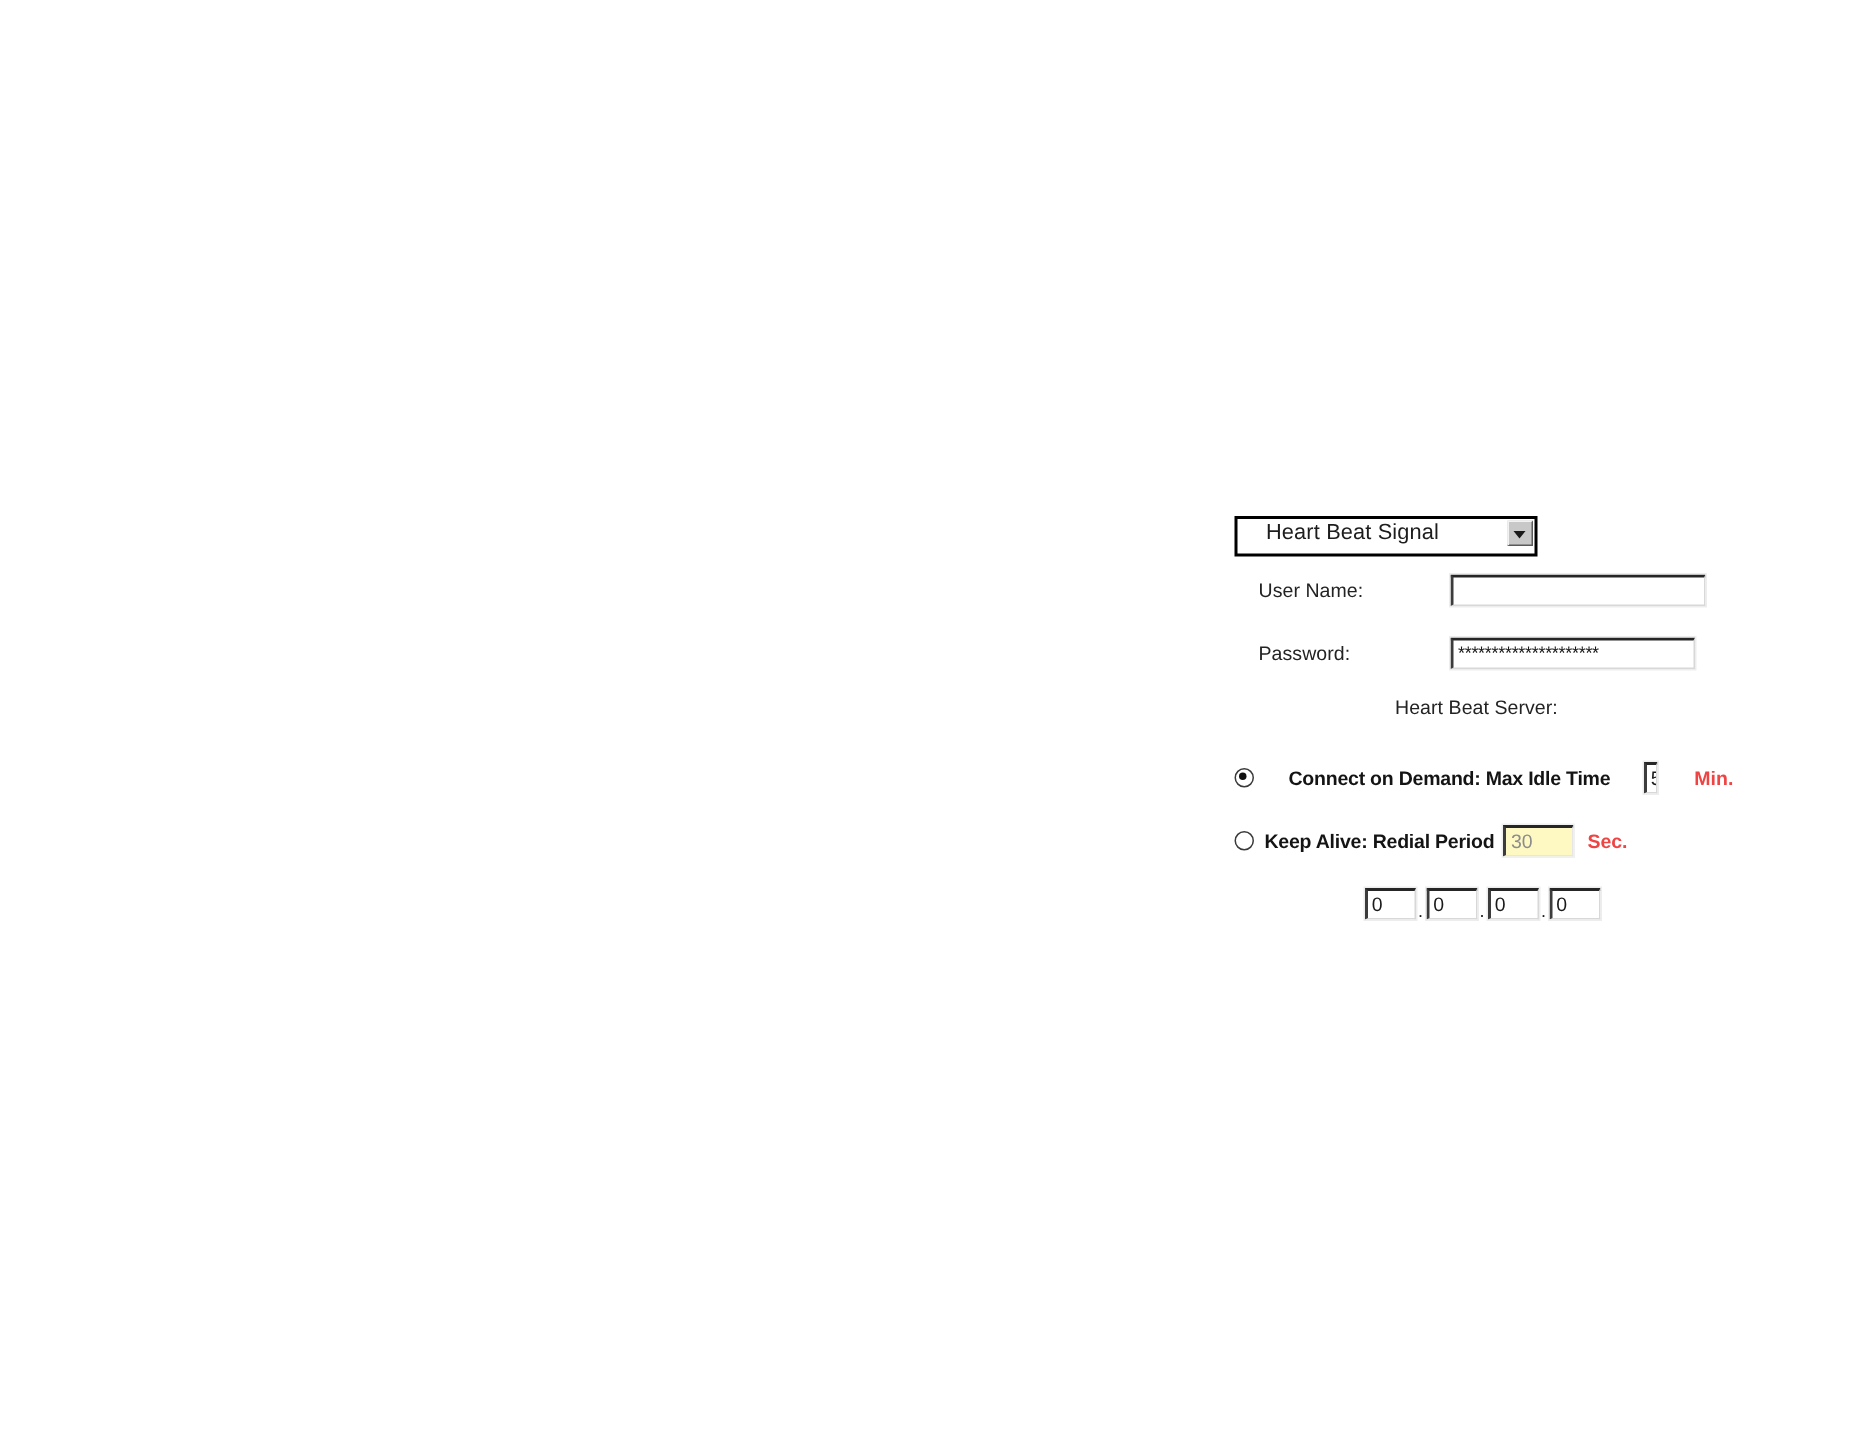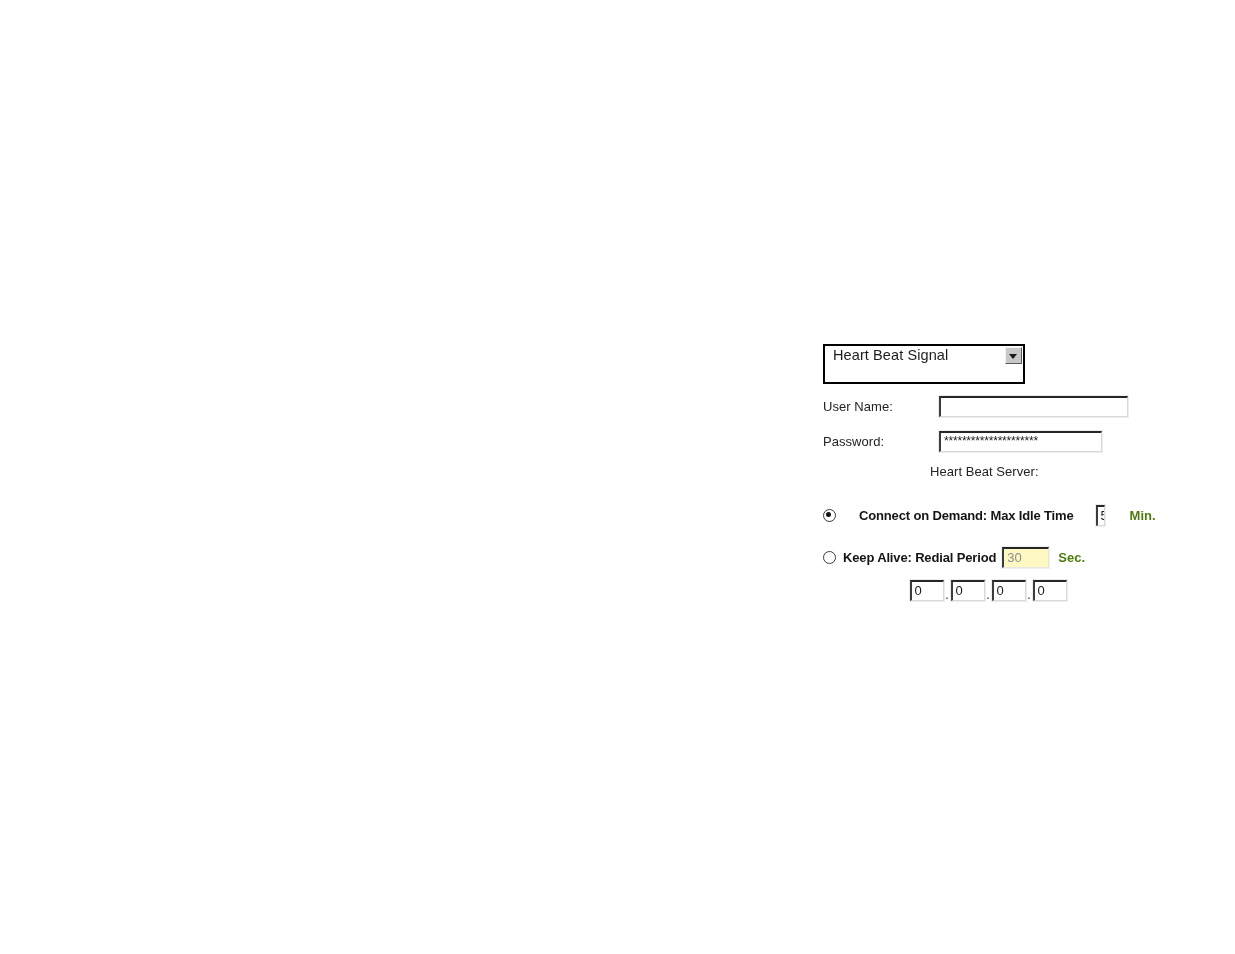--- a/index.html
+++ b/index.html
@@ -27,24 +27,24 @@
 
   
   .select-row {
     margin: 0 0 9px 0;
   }
   .fake-select {
     position: relative;
     display: block;
     box-sizing: border-box;
     width: 202px;
-    height: 40px;
+    height: 27px;
     border: 2px solid #000000;
     background: #ffffff;
-    padding: 0 24px 0 8px;
+    padding: 0 24px 0 19px;
     line-height: 19px;
     font-size: 14.5px;
     color: #1d1d1d;
     letter-spacing: 0.1px;
     white-space: nowrap;
     overflow: hidden;
     cursor: default;
   }
   .fake-select .sel-text {
     display: block;
@@ -73,21 +73,22 @@
     border-left: 4.5px solid transparent;
     border-right: 4.5px solid transparent;
     border-top: 5px solid #1a1a1a;
   }
 
   
   .field-row {
     display: flex;
     align-items: center;
     height: 26px;
-    margin: 0;
+    margin: 16px;
+    gap: 12px;
   }
   .field-row.user-row   { margin-top: 6px; }
   .field-row.pass-row   { margin-top: 9px; }
   .field-row.server-row { margin-top: 10px; flex-direction: column; }
 
   .field-label {
     width: 116px;
     flex: 0 0 116px;
     font-size: 13px;
     color: #232323;
@@ -187,21 +188,21 @@
   .radio-label {
     font-size: 13px;
     font-weight: bold;
     color: #141414;
     line-height: 15px;
     letter-spacing: -0.15px;
   }
   .unit-label {
     font-size: 13px;
     font-weight: bold;
-    color: #4d7c0f;
+    color: #ef4444;
     line-height: 15px;
     margin-left: 9px;
   }
   .gap-before-box { margin-left: 6px; }
 </style>
 </head>
 <body>
 
 <div id="wan-connection-panel">
 

